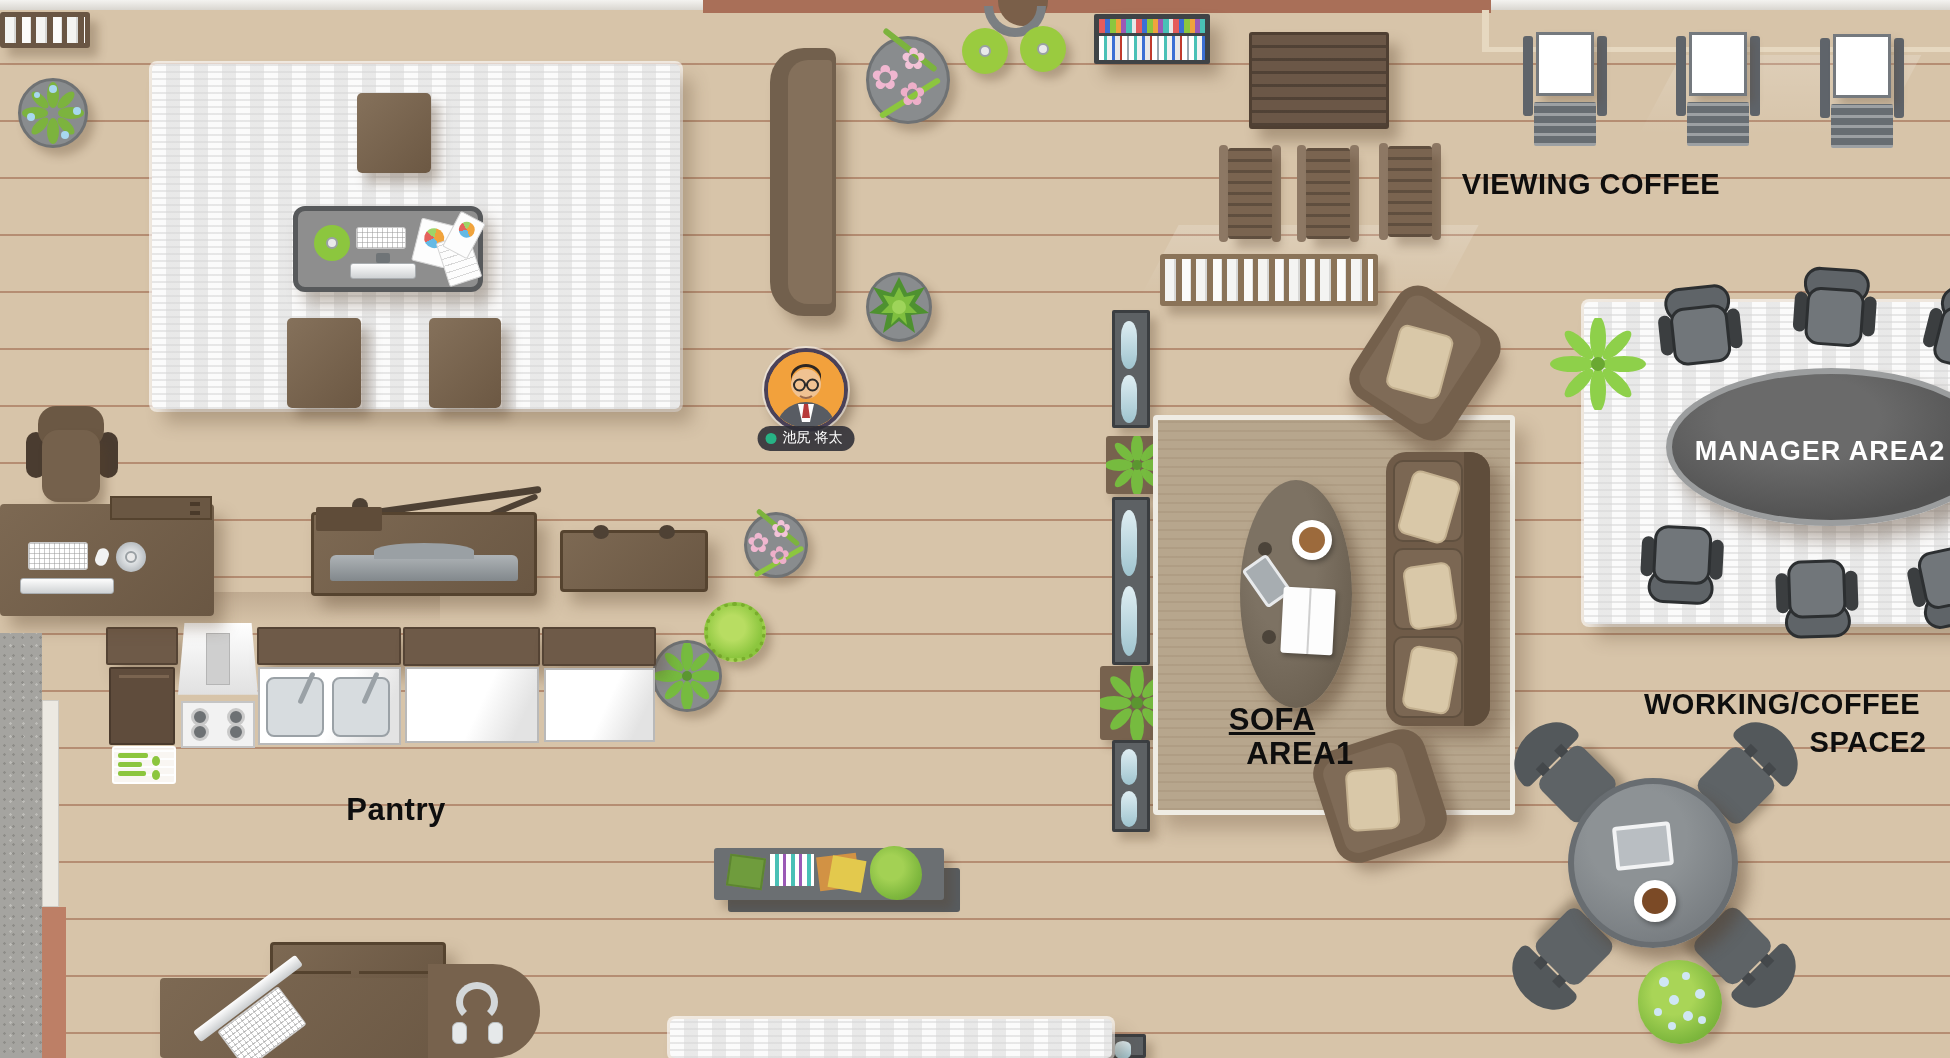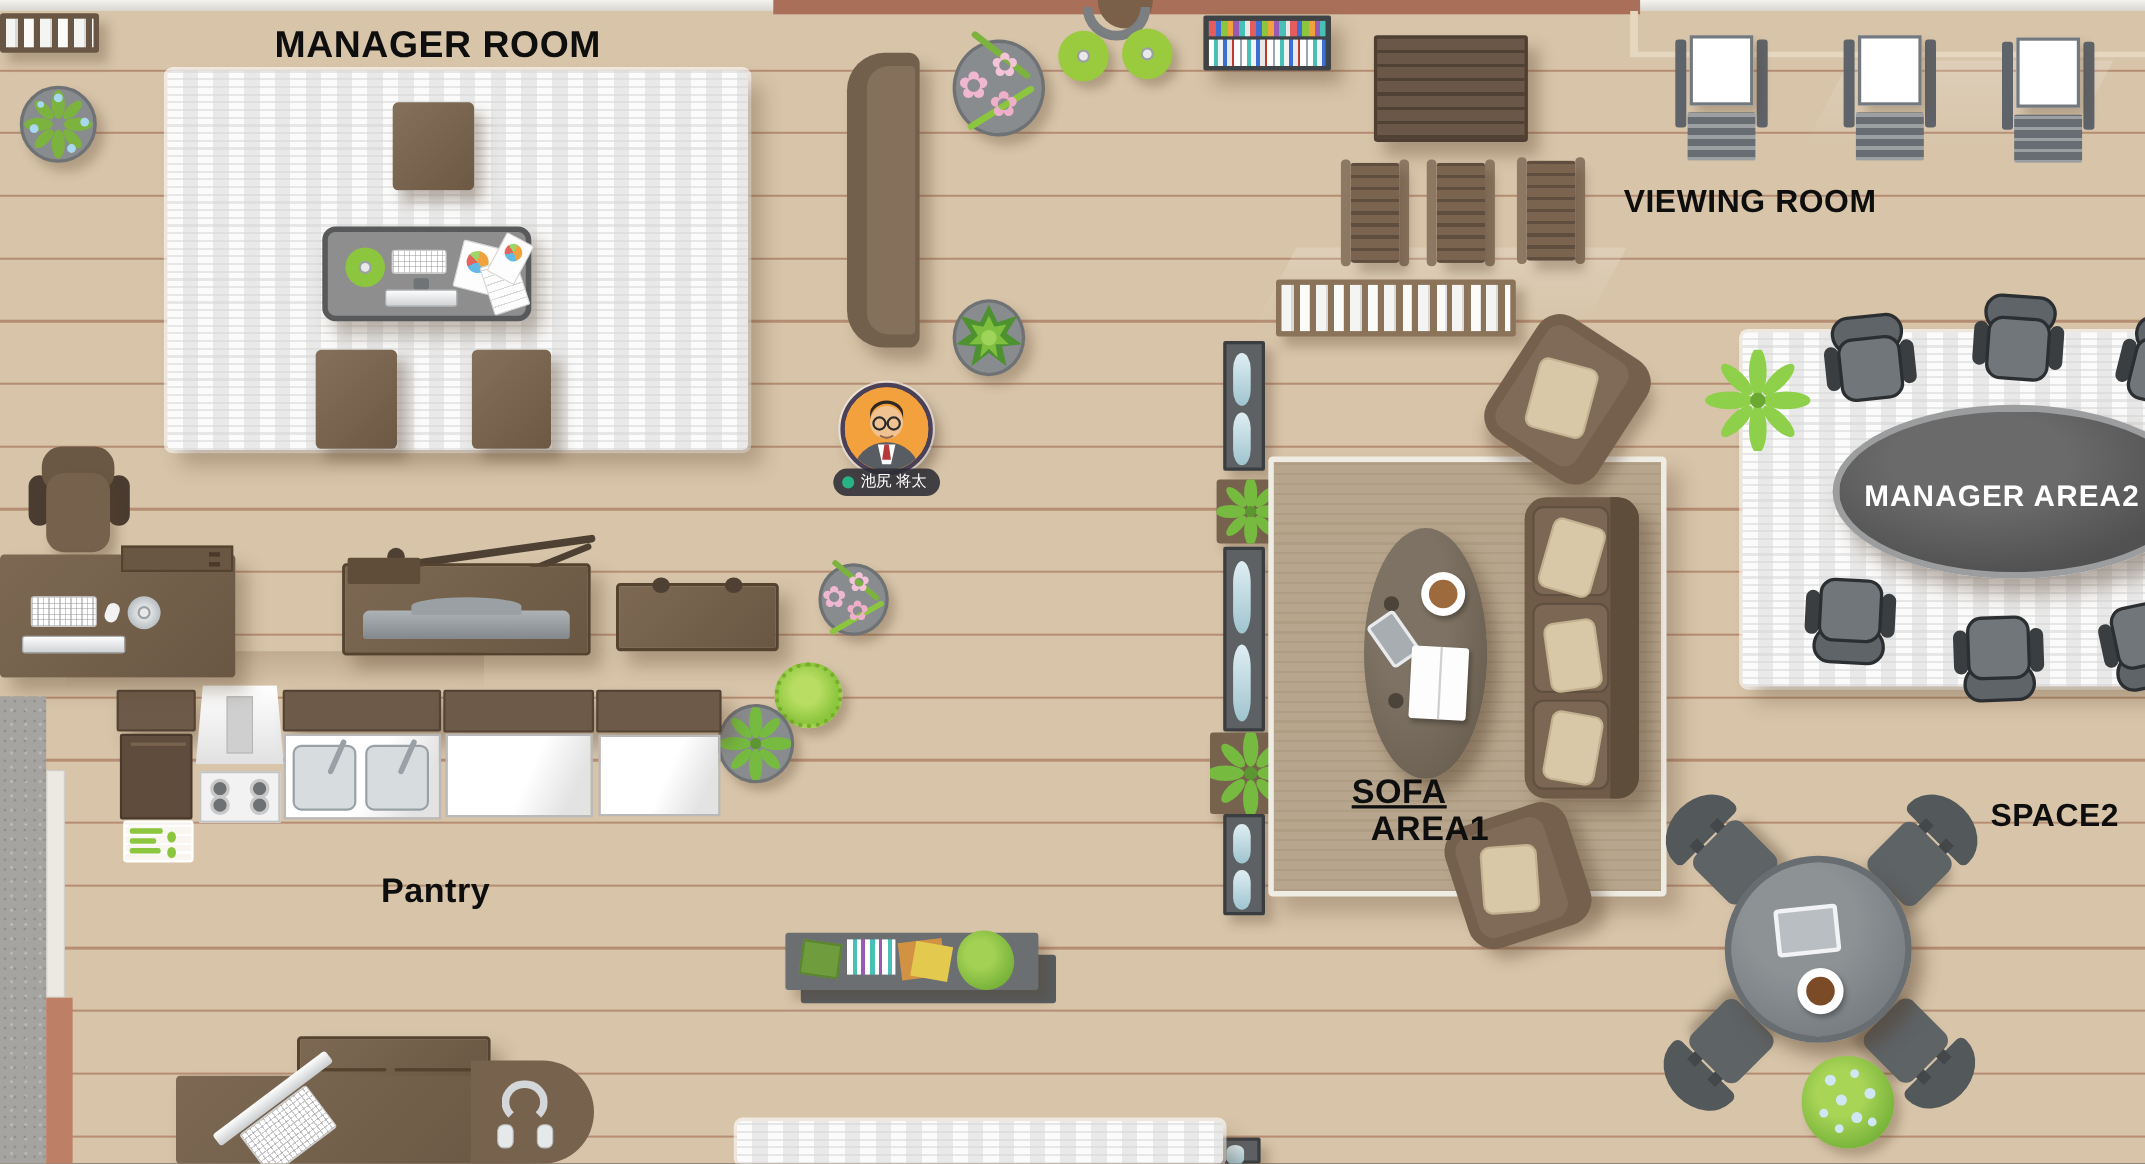--- a/index.html
+++ b/index.html
@@ -128,21 +128,20 @@
           <circle cx="32" cy="8" r="4"></circle>
           <circle cx="56" cy="30" r="4"></circle>
           <circle cx="10" cy="36" r="4"></circle>
           <circle cx="44" cy="54" r="4"></circle>
           <circle cx="16" cy="14" r="3"></circle>
         </g>
     </svg>
   </div>
 
   <div class="abs rug" style="left:152px;top:64px;width:528px;height:345px;"></div>
-  <div class="abs lbl" style="left:398px;top:22px;font-size:34px;">MANAGER ROOM</div>
   <div class="abs stool" style="left:357px;top:93px;width:74px;height:80px;"></div>
   <div class="abs mdesk sh" style="left:293px;top:206px;width:190px;height:86px;">
     <div class="abs disc" style="left:16px;top:14px;width:36px;height:36px;">
         <i></i>
       </div>
     <div class="abs kb" style="left:58px;top:16px;width:50px;height:22px;"></div>
     <div class="abs" style="left:52px;top:52px;width:66px;height:16px;background:linear-gradient(180deg,#fdfdfd,#cfd2d4);border-radius:3px;border:1px solid #a9adb0;"></div>
     <div class="abs" style="left:78px;top:42px;width:14px;height:10px;background:#6f7477;border-radius:2px;"></div>
     <div class="abs paper" style="left:118px;top:10px;width:34px;height:44px;transform:rotate(14deg);">
       <div class="abs pie" style="left:6px;top:6px;width:20px;height:20px;"></div>
@@ -219,21 +218,21 @@
       <div class="slats"></div>
     </div>
   <div class="abs dchair" style="left:1379px;top:143px;">
       <div class="rail l"></div>
       <div class="rail r"></div>
       <div class="slats"></div>
     </div>
   <div class="abs bookrow" style="left:1160px;top:254px;width:218px;height:52px;">
       <div class="books"></div>
     </div>
-  <div class="abs lbl" style="left:1591px;top:168px;font-size:29px;">VIEWING ROOM</div>
+  <div class="abs lbl" style="left:1591px;top:168px;font-size:29px;">VIEWING COFFEE</div>
 
   <div class="abs rug" style="left:1584px;top:302px;width:400px;height:322px;"></div>
   <div class="abs" style="left:1550px;top:318px;width:96px;height:92px;">
     <svg width="96" height="92" viewBox="0 0 96 92">
       <g fill="#8ed04a">
           <ellipse cx="48" cy="20" rx="8" ry="22"></ellipse>
           <ellipse cx="48" cy="72" rx="8" ry="22"></ellipse>
           <ellipse cx="22" cy="46" rx="22" ry="8"></ellipse>
           <ellipse cx="74" cy="46" rx="22" ry="8"></ellipse>
           <ellipse cx="29" cy="27" rx="7" ry="19" transform="rotate(-45 29 27)"></ellipse>
@@ -515,20 +514,21 @@
           <circle cx="48" cy="16" r="4"></circle>
           <circle cx="62" cy="34" r="5"></circle>
           <circle cx="36" cy="40" r="5"></circle>
           <circle cx="20" cy="52" r="4"></circle>
           <circle cx="50" cy="56" r="5"></circle>
           <circle cx="64" cy="60" r="4"></circle>
           <circle cx="34" cy="66" r="4"></circle>
         </g>
     </svg>
   </div>
+  <div class="abs lbl" style="left:1782px;top:688px;font-size:29px;">WORKING/COFFEE</div>
   <div class="abs lbl" style="left:1868px;top:726px;font-size:29px;">SPACE2</div>
 
   <div class="abs avatar-ring" style="left:764px;top:348px;width:84px;height:84px;">
     <svg width="76" height="76" viewBox="0 0 76 76">
       <rect width="76" height="76" fill="#f2a13c"></rect>
       <ellipse cx="38" cy="78" rx="30" ry="28" fill="#585c63"></ellipse>
       <polygon points="30,52 46,52 42,70 34,70" fill="#fdfdfd"></polygon>
       <polygon points="36,52 40,52 42,66 34,66" fill="#b73a3a"></polygon>
       <circle cx="38" cy="32" r="15" fill="#f0c292"></circle>
       <path d="M23,30 a15,15 0 0 1 30,0 l0,-6 a15,12 0 0 0 -30,0 z" fill="#2e2722"></path>

